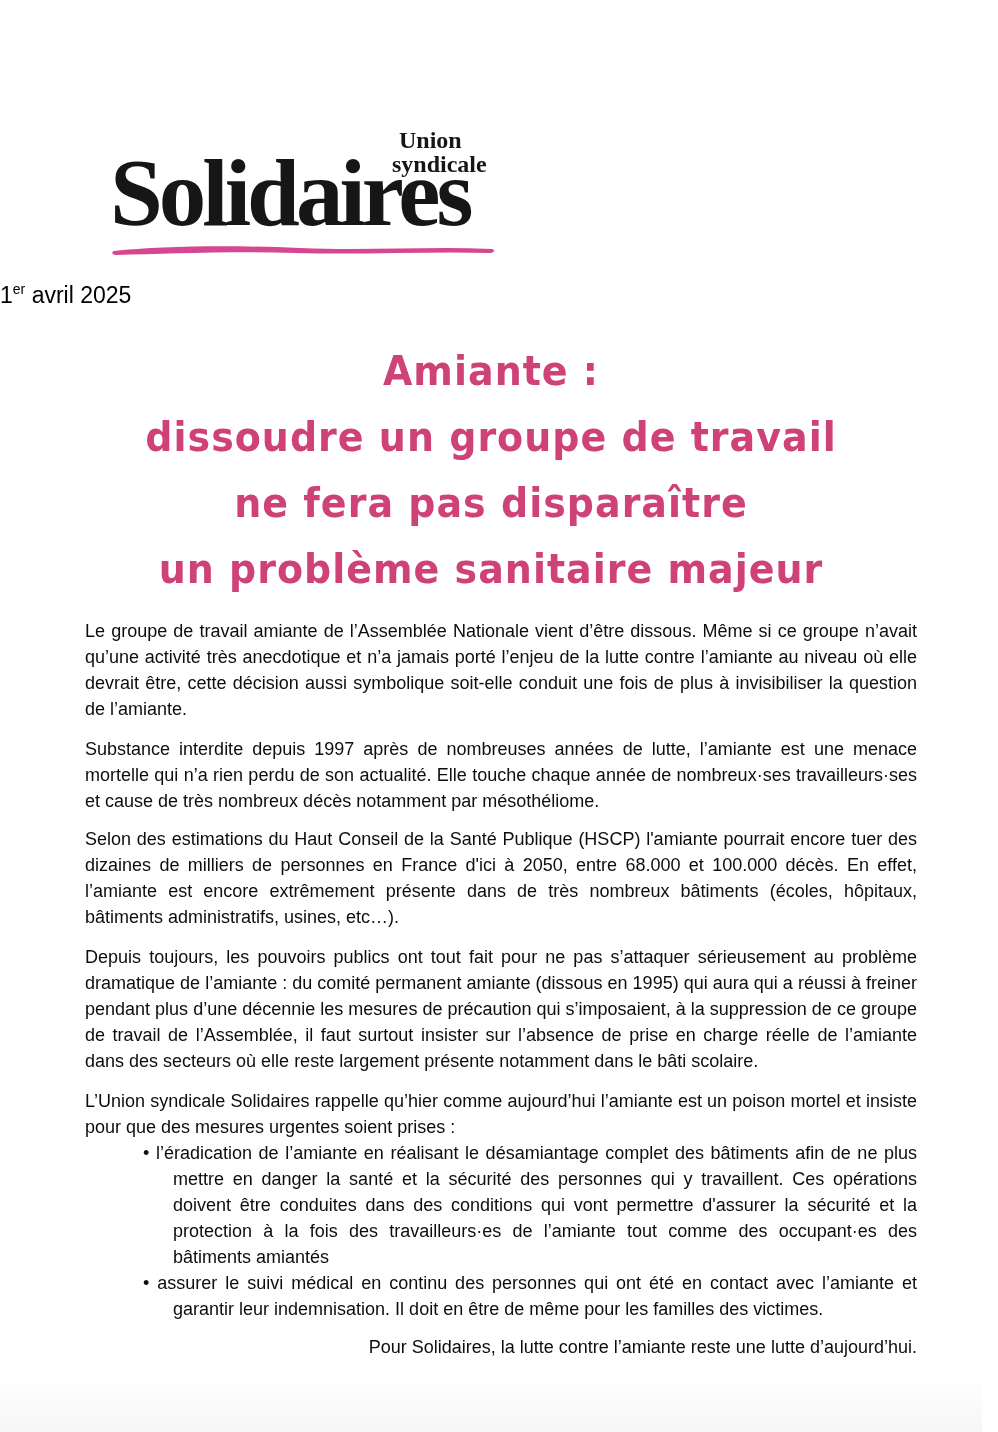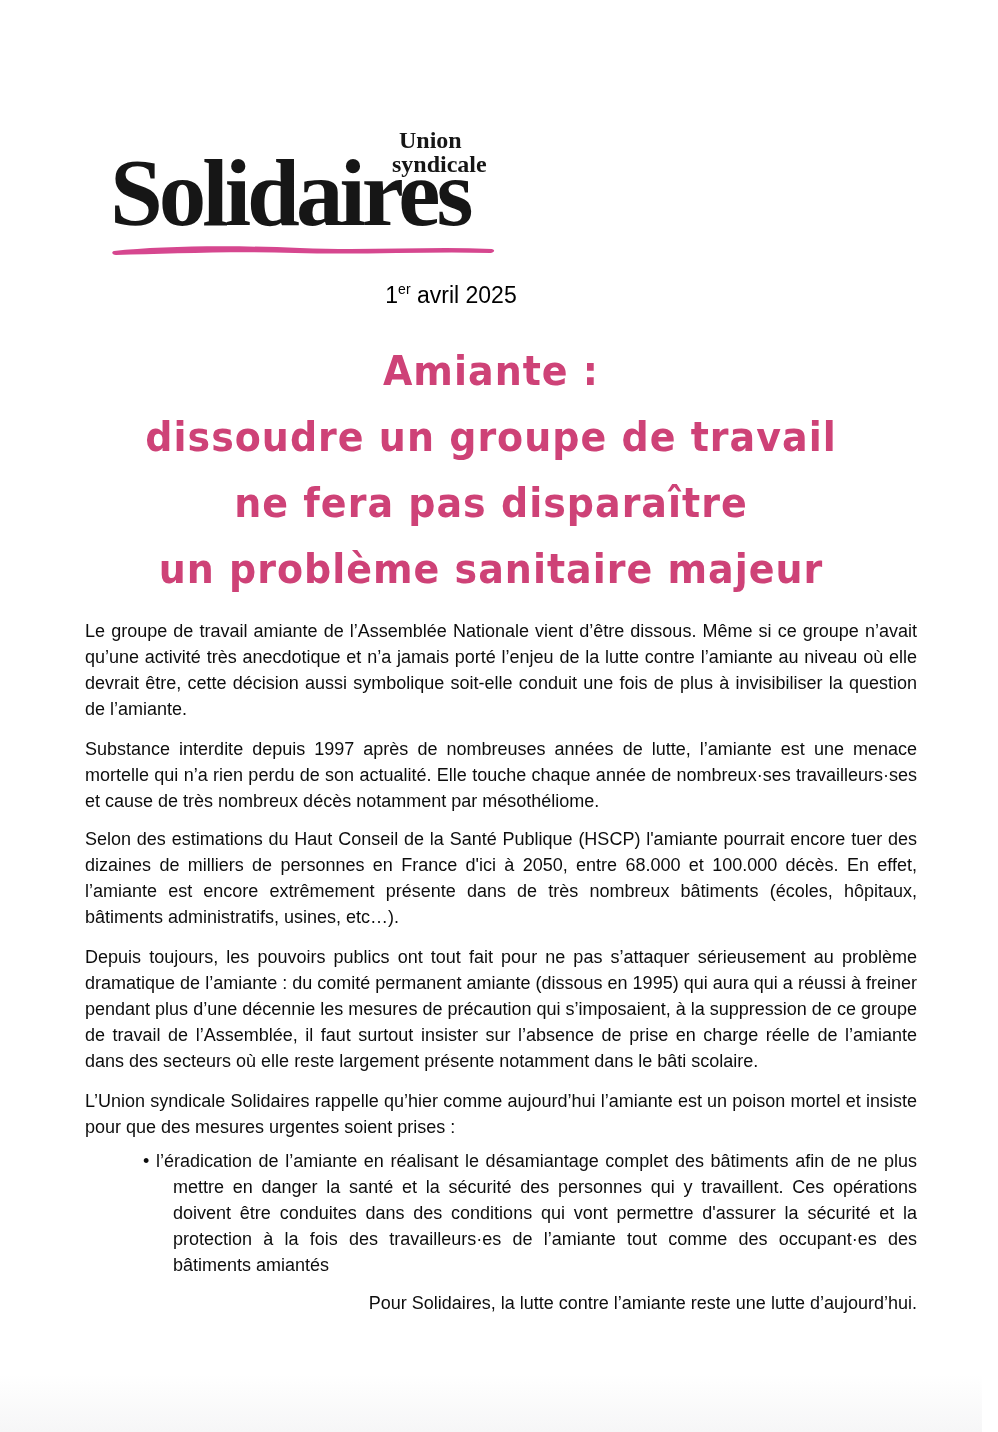--- a/index.html
+++ b/index.html
@@ -42,21 +42,21 @@
     color: #161616;
   }
   .logo-tagline .tl1 { margin-left: 7px; }
   .logo-underline { display: block; margin-top: 4px; }
 
   
   .dateline {
     position: absolute;
     top: 281px; right: 0;
     width: 100%;
-    text-align: center;
+    text-align: left;
     padding-right: 80px;
     font-size: 23px;
     color: #000;
   }
   .dateline sup { font-size: 14px; vertical-align: super; }
 
   
   .doc-title {
     position: absolute;
     top: 338px; left: 0;
@@ -78,21 +78,21 @@
     position: absolute;
     top: 618px; left: 85px;
     width: 832px;
     font-size: 18px;
     line-height: 26px;
     text-align: justify;
     color: #0d0d0d;
   }
   .para { margin-bottom: 14px; }
   .para.tight { margin-bottom: 12px; }
-  .para.before-list { margin-bottom: 8px; }
+  .para.before-list { margin-bottom: 0; }
   .bullet-list { list-style: none; margin: 0 0 12px 0; }
   .bullet-list li {
     padding-left: 88px;
     text-indent: -30px;
     text-align: justify;
   }
   .bullet-list li::before { content: "\2022\00a0"; }
   .closing { padding-left: 6px; text-align: right; }
 </style>
 </head>
@@ -124,17 +124,18 @@
   </div>
 
   <div class="doc-body">
     <p class="para">Le groupe de travail amiante de l’Assemblée Nationale vient d’être dissous. Même si ce groupe n’avait qu’une activité très anecdotique et n’a jamais porté l’enjeu de la lutte contre l’amiante au niveau où elle devrait être, cette décision aussi symbolique soit-elle conduit une fois de plus à invisibiliser la question de l’amiante.</p>
     <p class="para tight">Substance interdite depuis 1997 après de nombreuses années de lutte, l’amiante est une menace mortelle qui n’a rien perdu de son actualité. Elle touche chaque année de nombreux·ses travailleurs·ses et cause de très nombreux décès notamment par mésothéliome.</p>
     <p class="para">Selon des estimations du Haut Conseil de la Santé Publique (HSCP) l'amiante pourrait encore tuer des dizaines de milliers de personnes en France d'ici à 2050, entre 68.000 et 100.000 décès. En effet, l’amiante est encore extrêmement présente dans de très nombreux bâtiments (écoles, hôpitaux, bâtiments administratifs, usines, etc…).</p>
     <p class="para">Depuis toujours, les pouvoirs publics ont tout fait pour ne pas s’attaquer sérieusement au problème dramatique de l’amiante : du comité permanent amiante (dissous en 1995) qui aura qui a réussi à freiner pendant plus d’une décennie les mesures de précaution qui s’imposaient, à la suppression de ce groupe de travail de l’Assemblée, il faut surtout insister sur l’absence de prise en charge réelle de l’amiante dans des secteurs où elle reste largement présente notamment dans le bâti scolaire.</p>
     <p class="para before-list">L’Union syndicale Solidaires rappelle qu’hier comme aujourd’hui l’amiante est un poison mortel et insiste pour que des mesures urgentes soient prises :</p>
     <ul class="bullet-list">
       <li>l’éradication de l’amiante en réalisant le désamiantage complet des bâtiments afin de ne plus mettre en danger la santé et la sécurité des personnes qui y travaillent. Ces opérations doivent être conduites dans des conditions qui vont permettre d'assurer la sécurité et la protection à la fois des travailleurs·es de l’amiante tout comme des occupant·es des bâtiments amiantés</li>
+      <li>assurer le suivi médical en continu des personnes qui ont été en contact avec l’amiante et garantir leur indemnisation. Il doit en être de même pour les familles des victimes.</li>
     </ul>
     <p class="closing">Pour Solidaires, la lutte contre l’amiante reste une lutte d’aujourd’hui.</p>
   </div>
 
 </div>
 
 </body></html>

